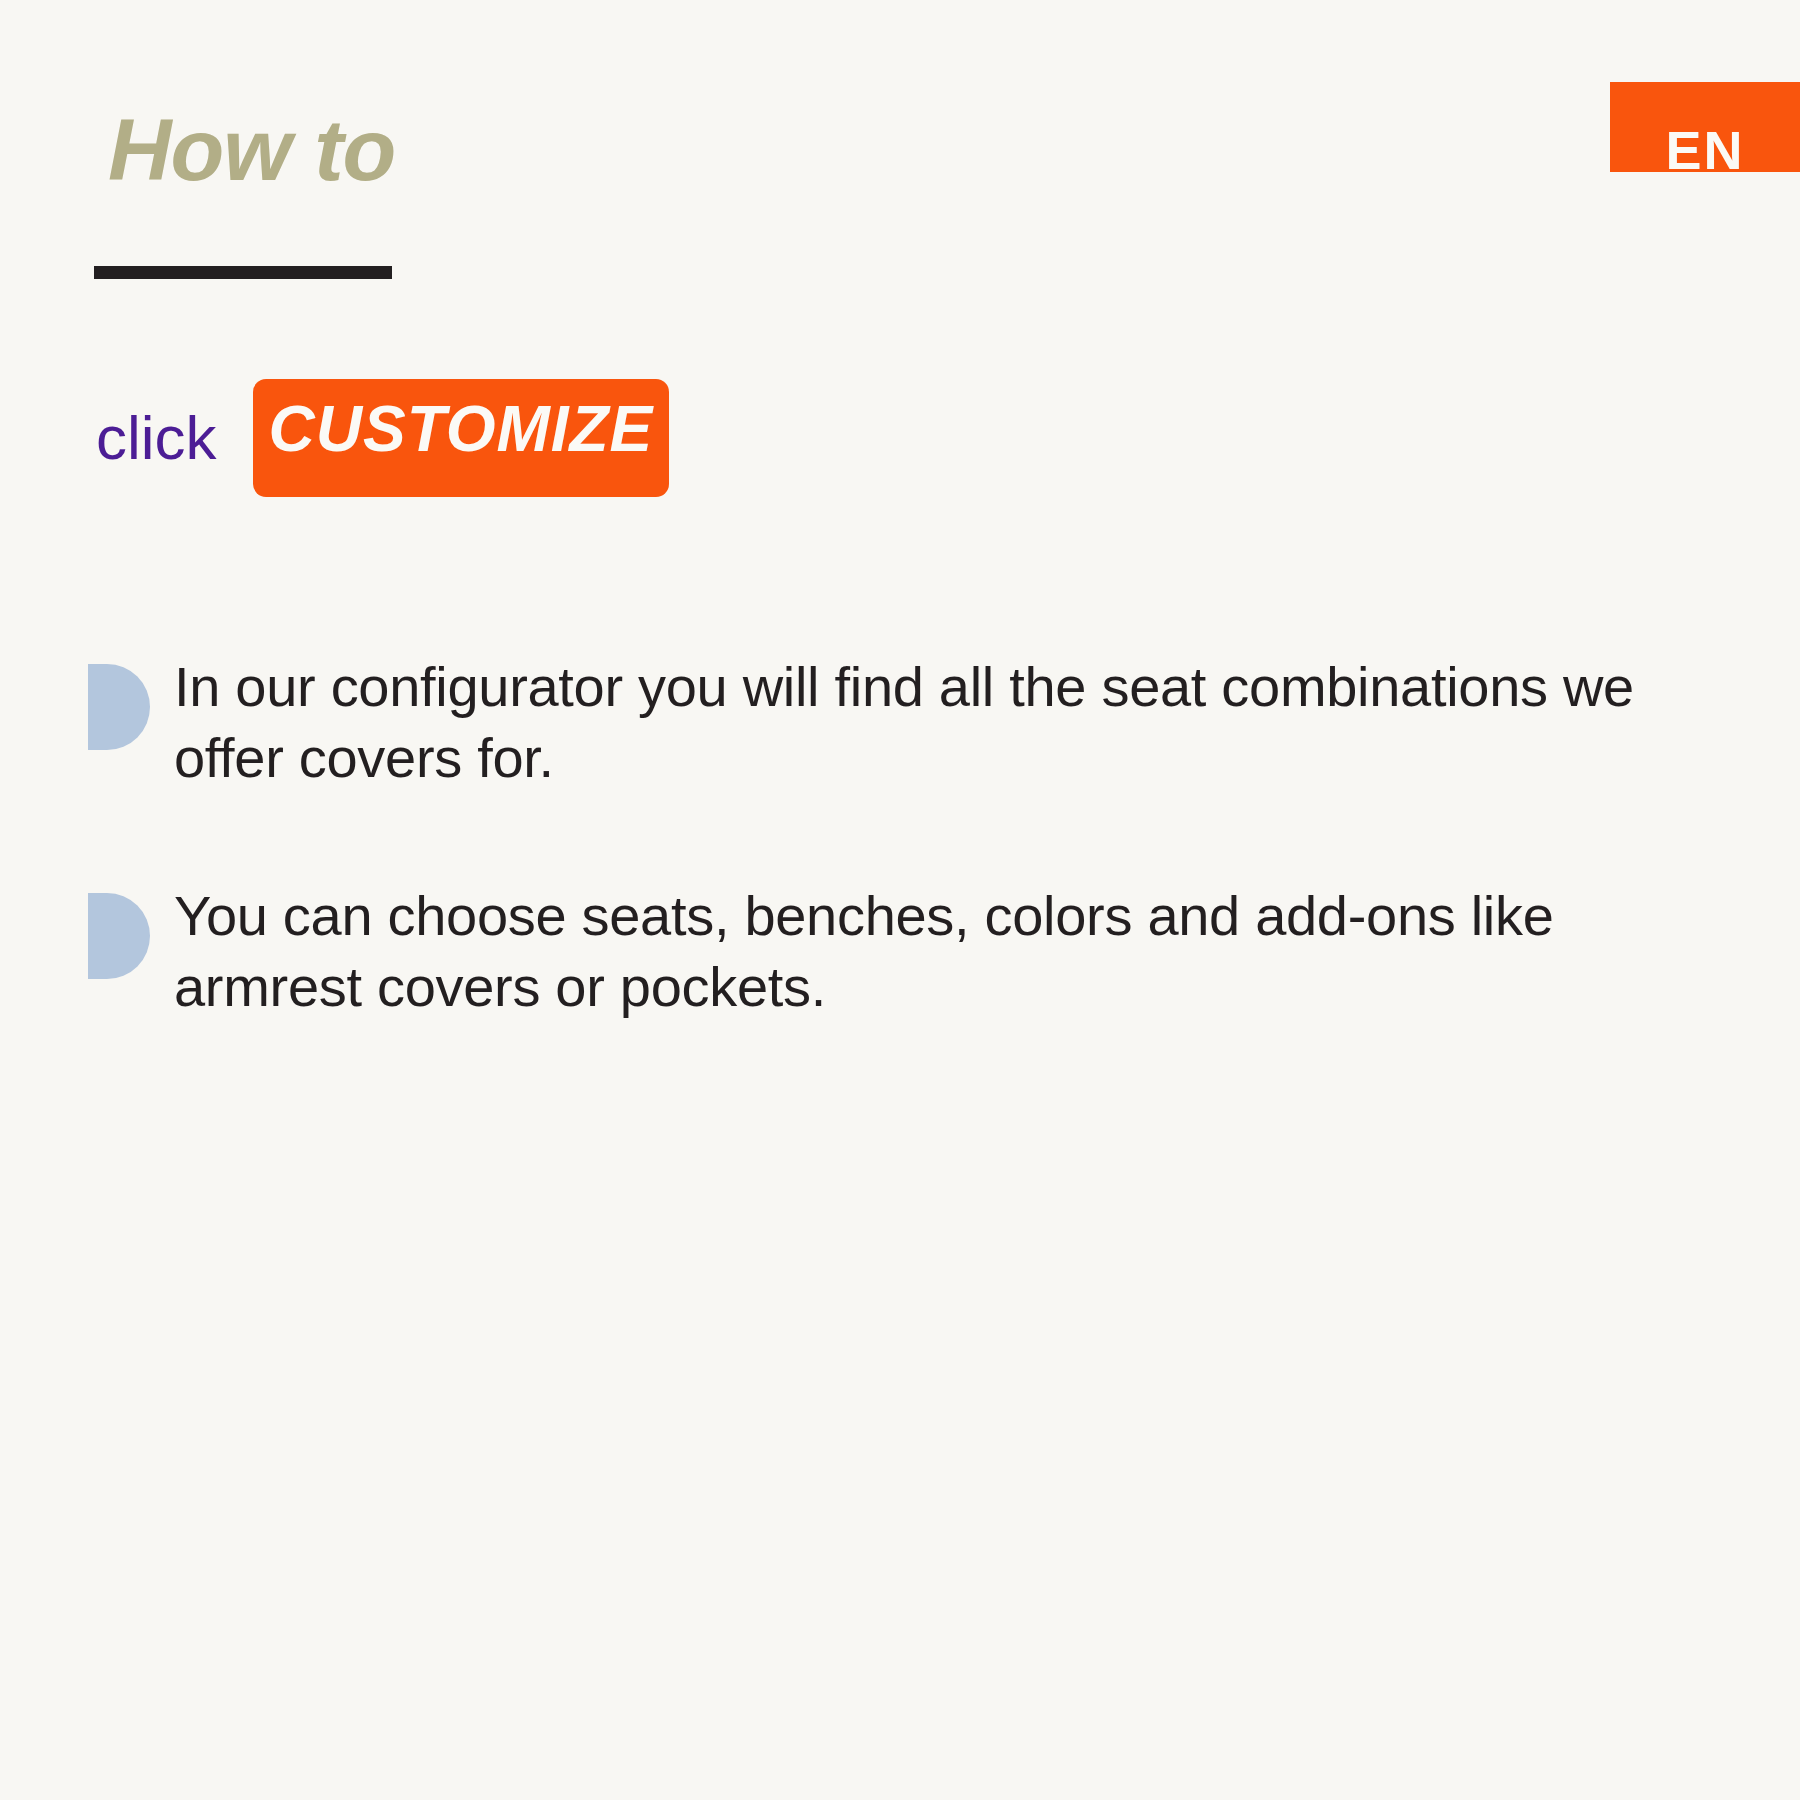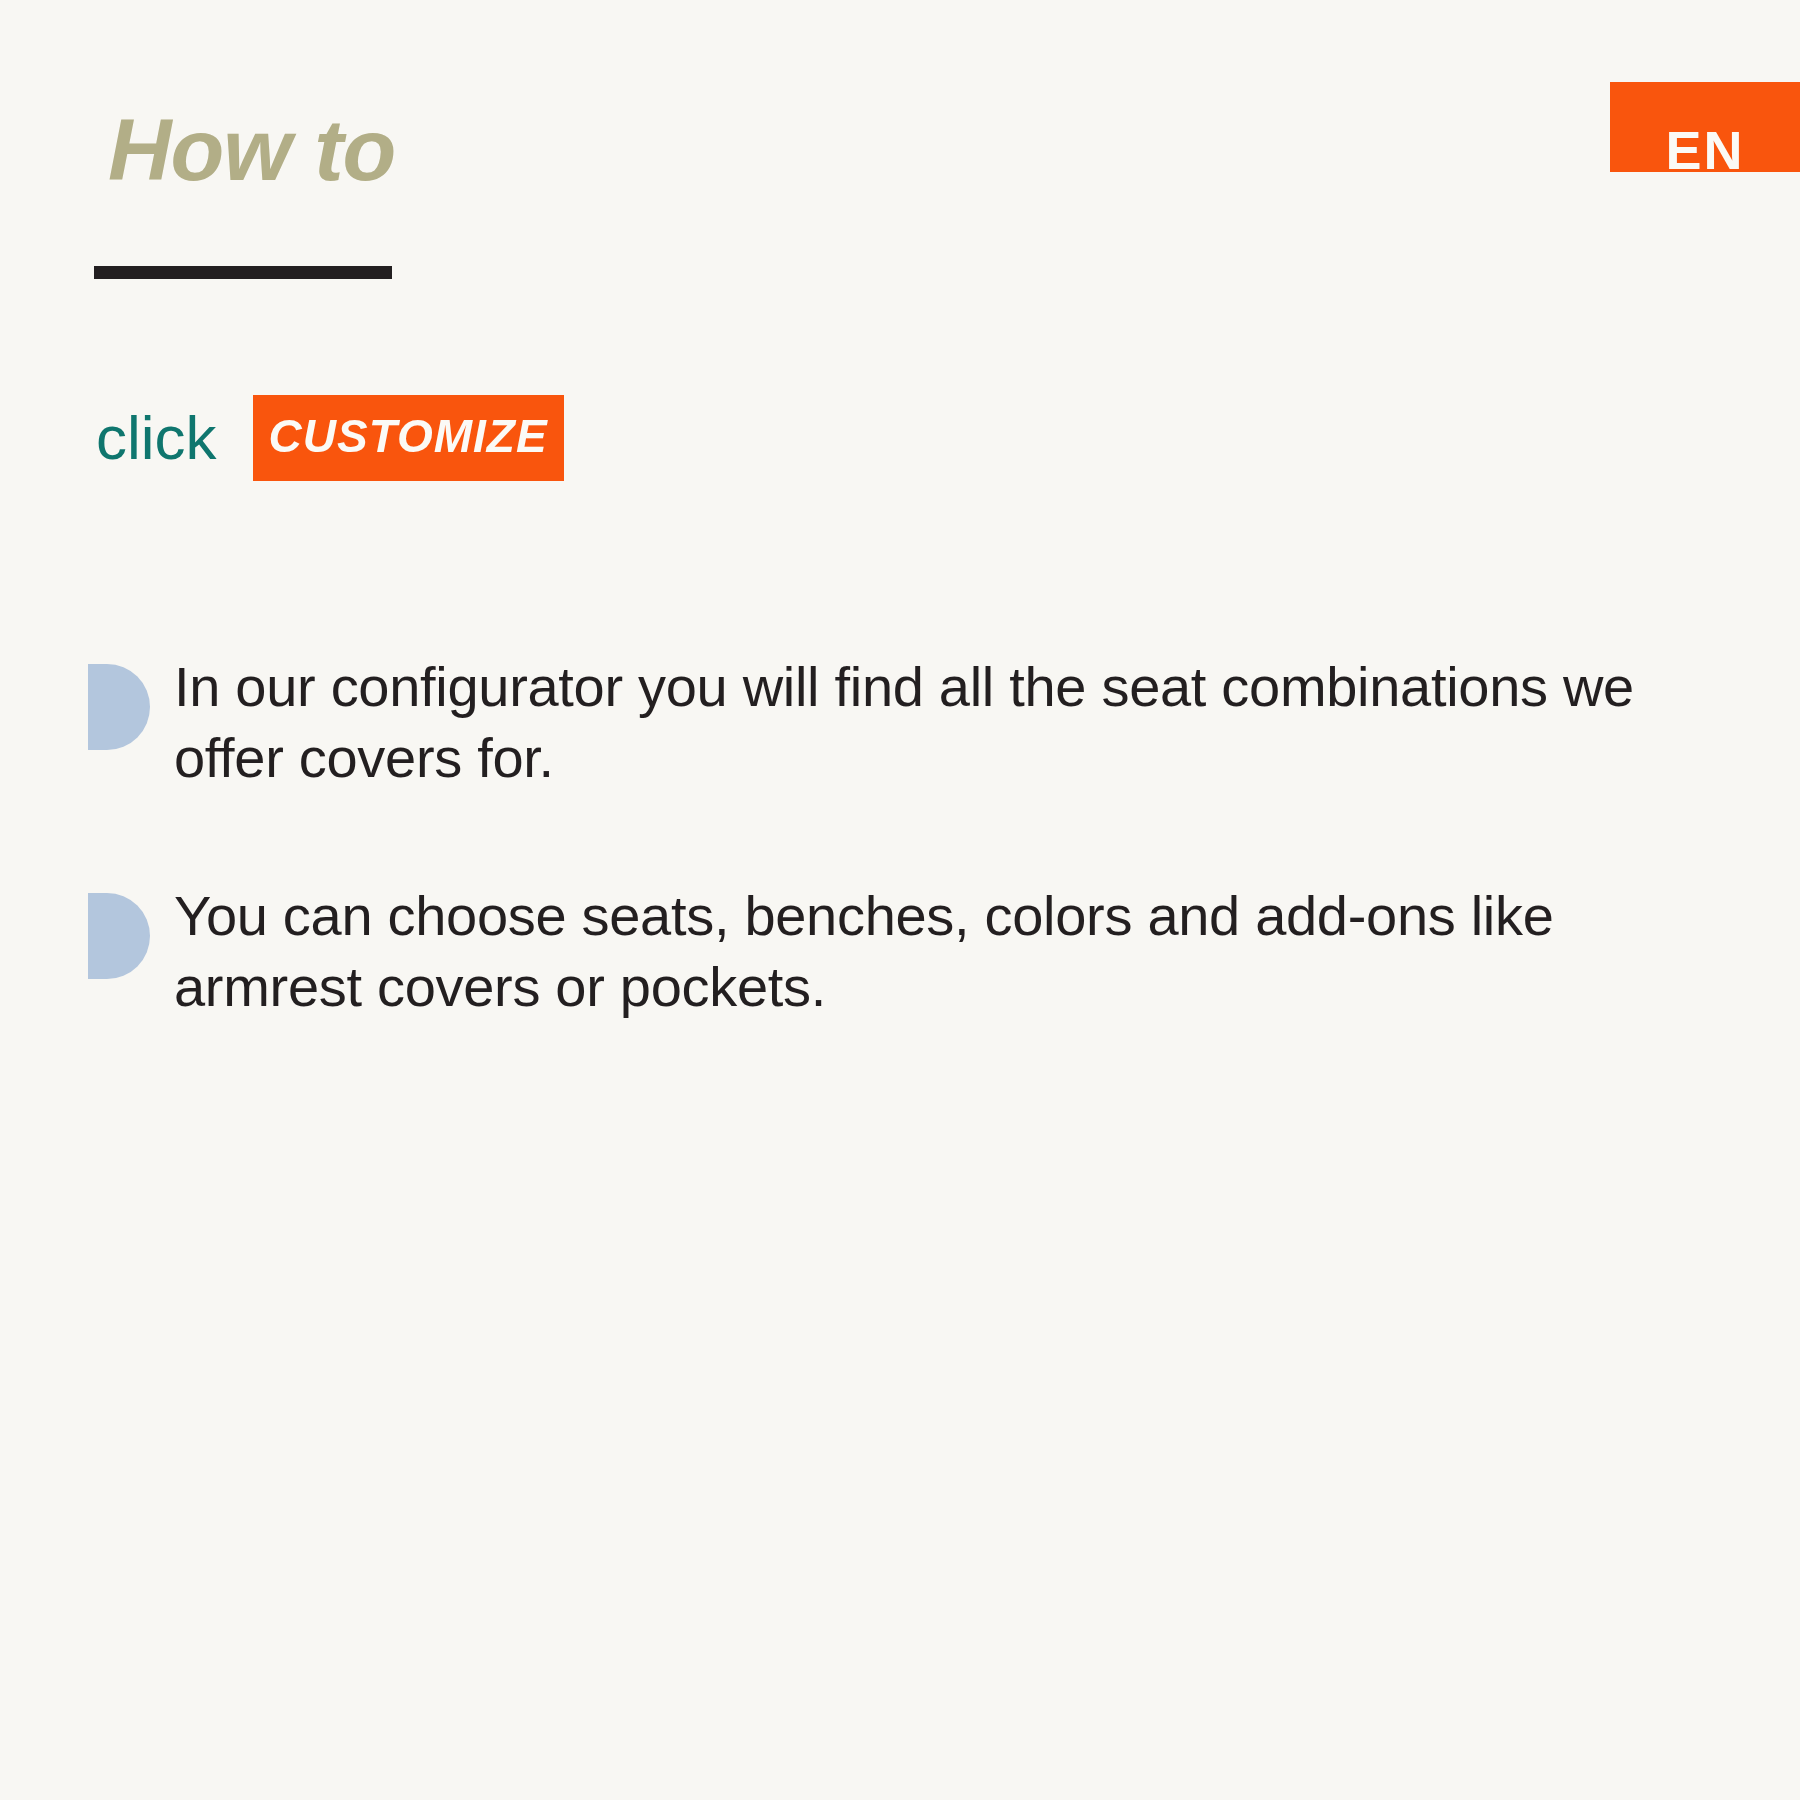--- a/index.html
+++ b/index.html
@@ -57,35 +57,36 @@
   #cta-line {
     position:absolute;
     left:96px; top:388px;
     height:100px;
     display:flex;
     align-items:center;
   }
   #cta-prefix {
     font-size:62px;
     font-weight:300;
-    color:#0f766e;
+    color:#4c1d95;
     letter-spacing:0px;
     line-height:1;
   }
   #cta-highlight {
     margin-left:36px;
     background:#f9550d;
     color:#fbfaf6;
-    font-size:46px;
+    font-size:64px;
     font-weight:700;
     font-style:italic;
     letter-spacing:1px;
     line-height:1;
-    padding:18px 16px 22px 16px;
+    padding:18px 16px 36px 16px;
     display:inline-block;
+    border-radius:13px;
   }
 
   
   #bullet-list {
     position:absolute;
     left:88px; top:652px;
     width:1640px;
   }
   .bullet-row {
     display:flex;

